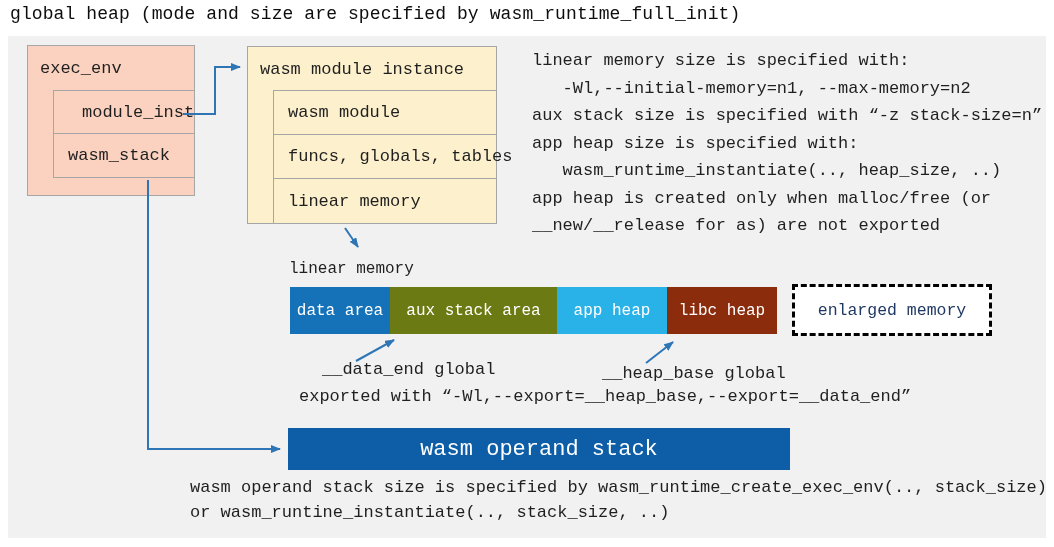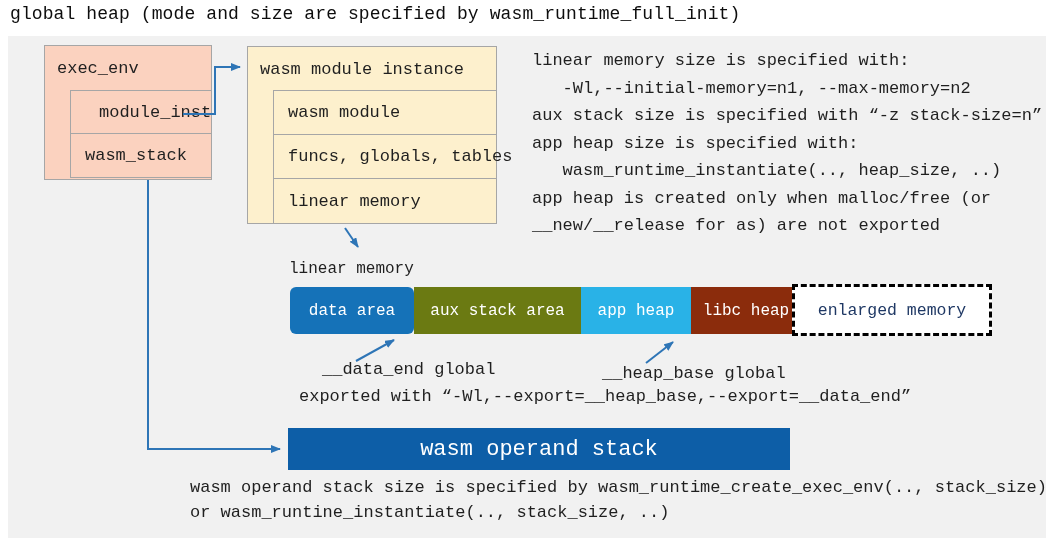--- a/index.html
+++ b/index.html
@@ -22,38 +22,38 @@
   .tbox{position:absolute;border:1px solid #a6a6a6;box-sizing:border-box;}
   .tbox.pink{background:#fbd2bf;}
   .tbox.cream{background:#fdf0cd;}
   .thead{position:absolute;left:12px;top:0;height:44px;display:flex;align-items:center;
     font-size:17px;white-space:nowrap;}
   .trow{position:absolute;border:1px solid #a6a6a6;box-sizing:border-box;
     display:flex;align-items:center;padding-left:14px;font-size:17px;white-space:nowrap;}
   .trow.pink{background:#fbd2bf;}
   .trow.cream{background:#fdf0cd;}
 
-  #exec-env{left:27px;top:45px;width:168px;height:135px;margin-left:17px;}
+  #exec-env{left:27px;top:45px;width:168px;height:151px;}
   #exec-env .r0{left:25px;top:44px;width:142px;height:44px;padding-left:28px;}
   #exec-env .r1{left:25px;top:87px;width:142px;height:45px;}
 
   #mod-inst{left:247px;top:46px;width:250px;height:178px;}
   #mod-inst .r0{left:25px;top:43px;width:224px;height:45px;}
   #mod-inst .r1{left:25px;top:87px;width:224px;height:45px;}
   #mod-inst .r2{left:25px;top:131px;width:224px;height:46px;}
 
   .notes{position:absolute;left:532px;top:47px;font-size:17px;line-height:27.5px;}
   .note-line{white-space:pre;}
 
   .lm-label{position:absolute;left:289px;top:260px;font-size:16px;white-space:nowrap;}
 
   .bar{position:absolute;left:290px;top:287px;height:47px;display:flex;}
   .seg{height:100%;display:flex;align-items:center;justify-content:center;
     color:#ffffff;font-size:16px;white-space:nowrap;}
-  .seg0{width:124px;border-radius:6px;} .seg1{width:167px;} .seg2{width:110px;} .seg3{width:110px;}
+  .seg0{width:100px;} .seg1{width:167px;} .seg2{width:110px;} .seg3{width:110px;}
 
   .enlarged{
     position:absolute;left:792px;top:284px;width:200px;height:52px;
     background:#ffffff;border:3px dashed #000000;box-sizing:border-box;
     display:flex;align-items:center;justify-content:center;
     color:#1f3864;font-size:16.5px;white-space:nowrap;
   }
 
   .ann{position:absolute;font-size:17px;white-space:nowrap;}
   #ann-data-end{left:322px;top:360px;}

